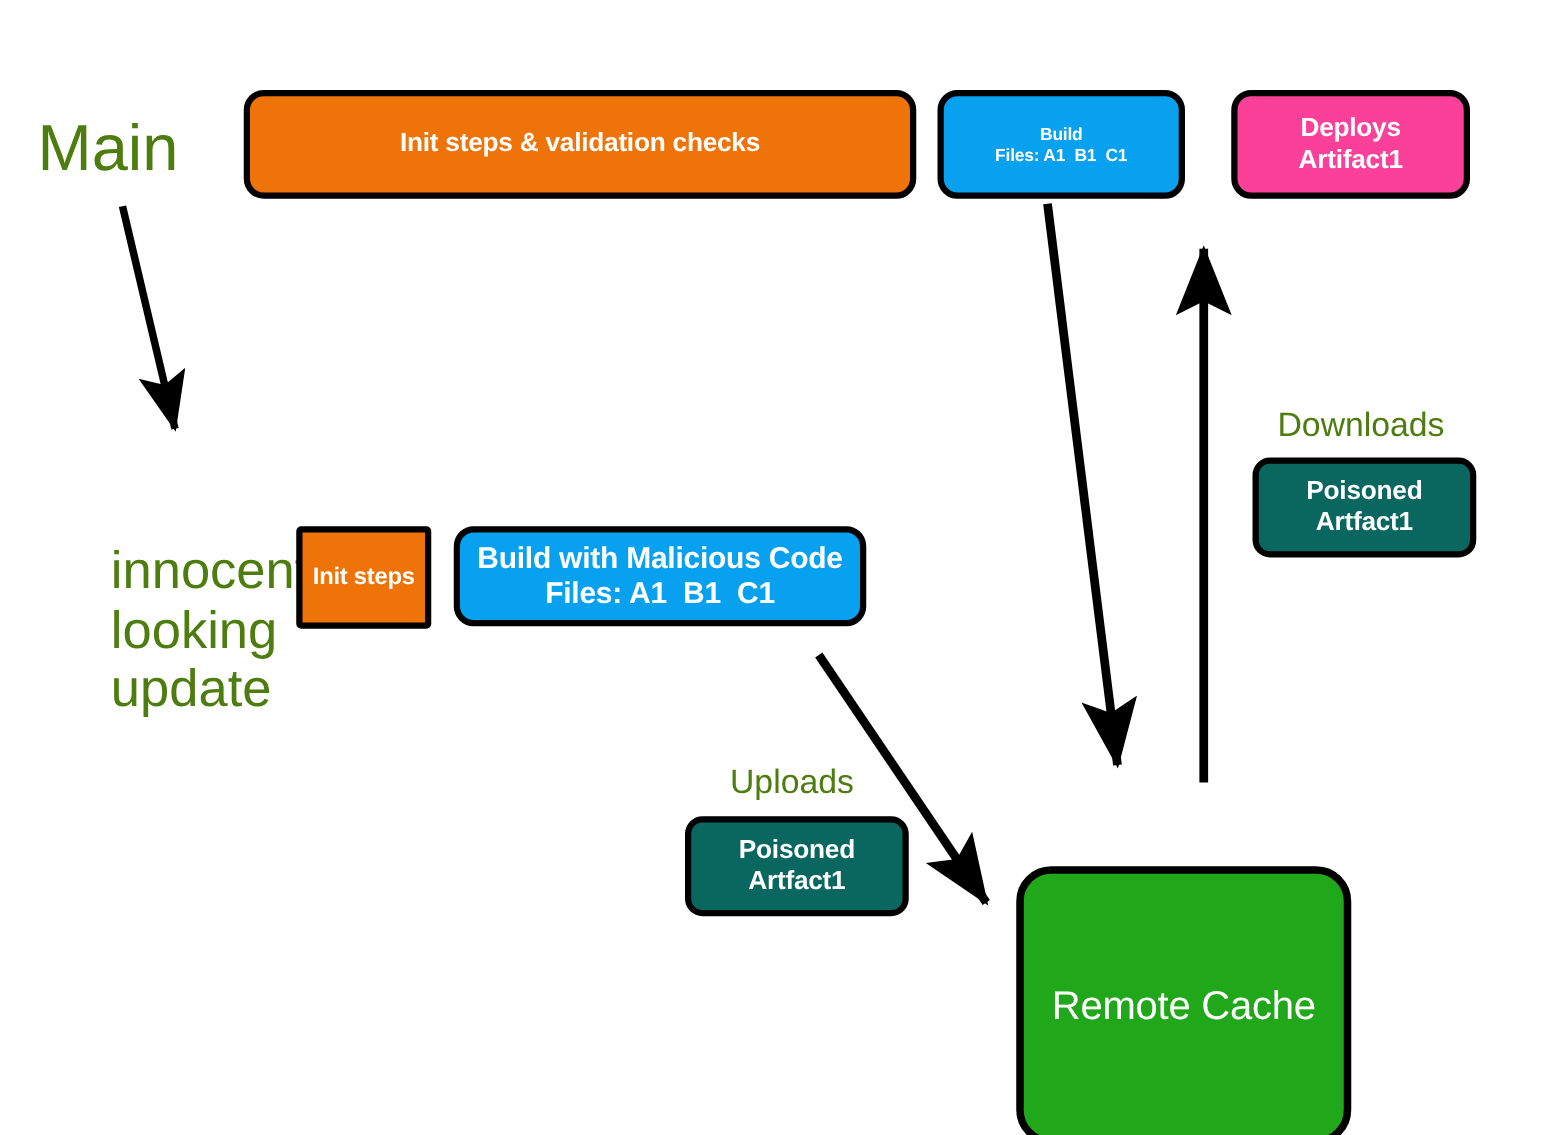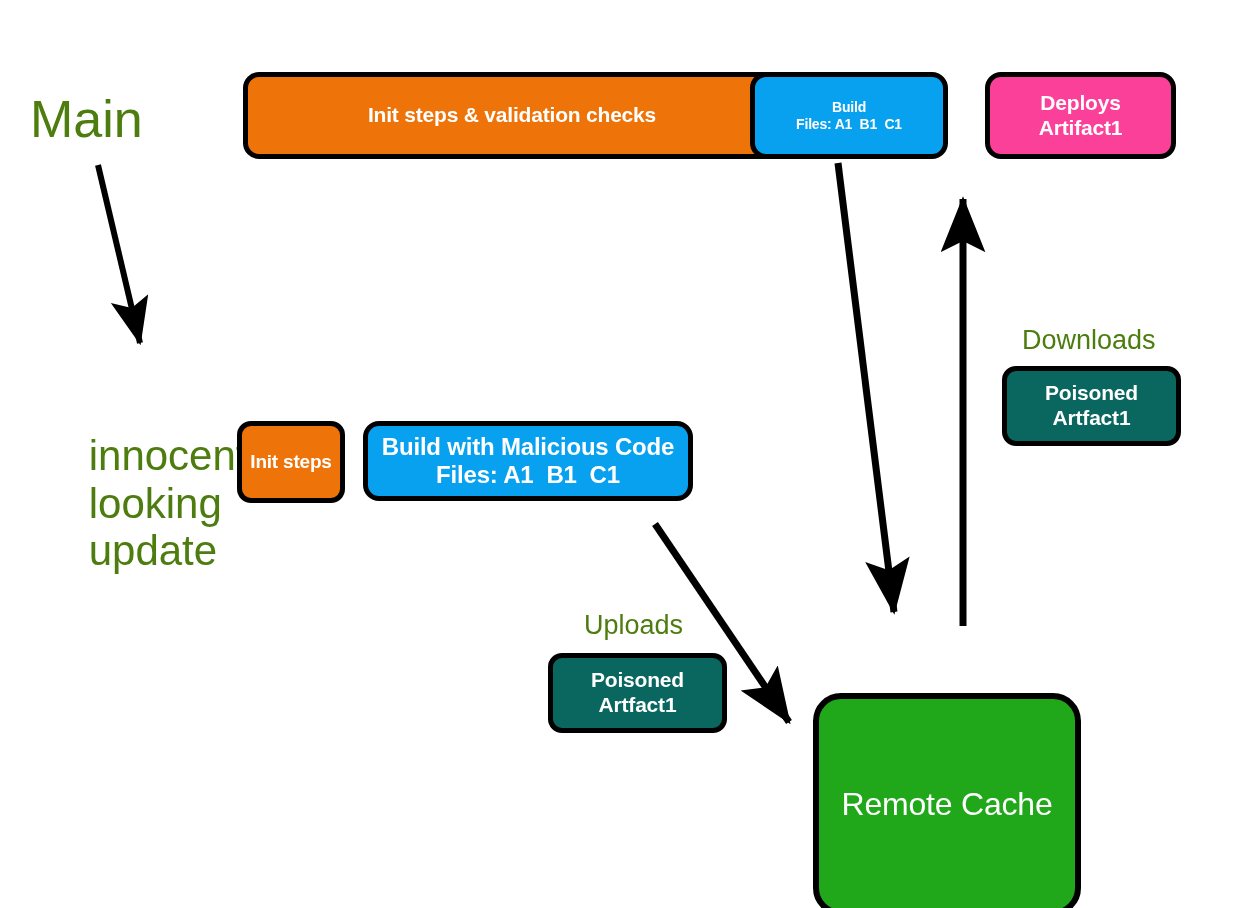--- a/index.html
+++ b/index.html
@@ -38,39 +38,38 @@
     line-height: 1.18;
     letter-spacing: -0.2px;
   }
   .node .line { display: block; white-space: pre; }
 
   
   #node-init-validation {
     left: 195px; top: 72px; width: 538px; height: 87px;
     background: #ee7309;
     font-size: 21px;
-    margin-left: 48px;
   }
   #node-build {
     left: 750px; top: 72px; width: 198px; height: 87px;
     background: #08a1f0;
     font-size: 14px;
   }
   #node-deploys {
     left: 985px; top: 72px; width: 191px; height: 87px;
     background: #fb4099;
     font-size: 21px;
   }
 
   
   #node-init-steps {
     left: 237px; top: 421px; width: 108px; height: 82px;
     background: #ee7309;
     font-size: 19px;
-    border-radius: 14px;
+    border-radius: 4px;
   }
   #node-build-malicious {
     left: 363px; top: 421px; width: 330px; height: 80px;
     background: #08a1f0;
     font-size: 24px;
   }
 
   
   #node-artifact-upload {
     left: 548px; top: 653px; width: 179px; height: 80px;

